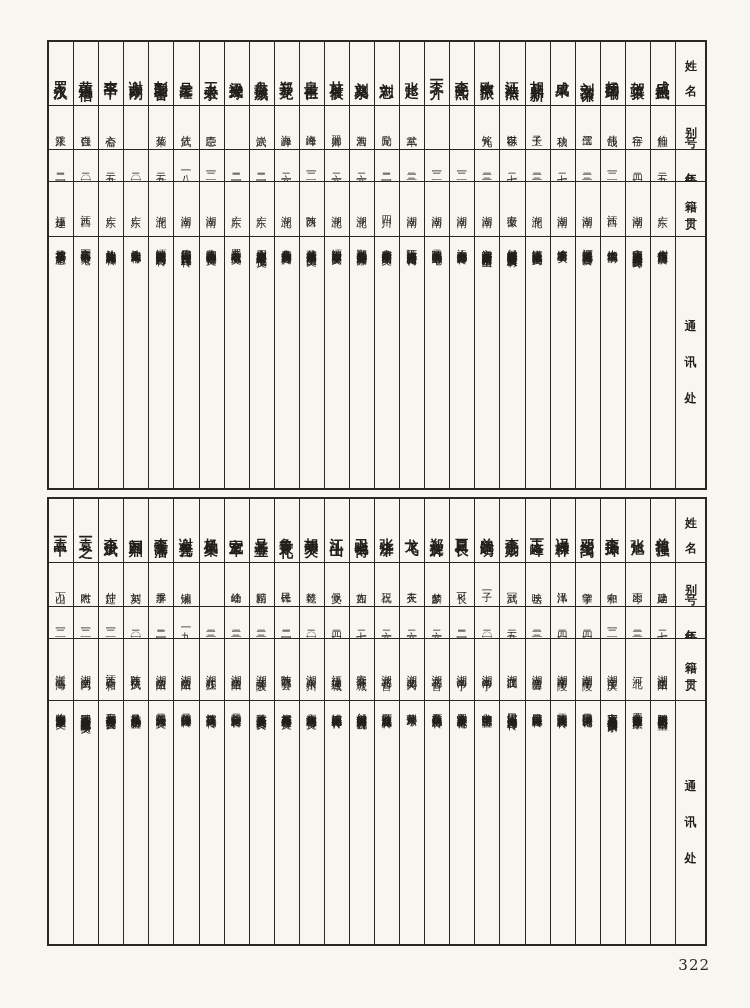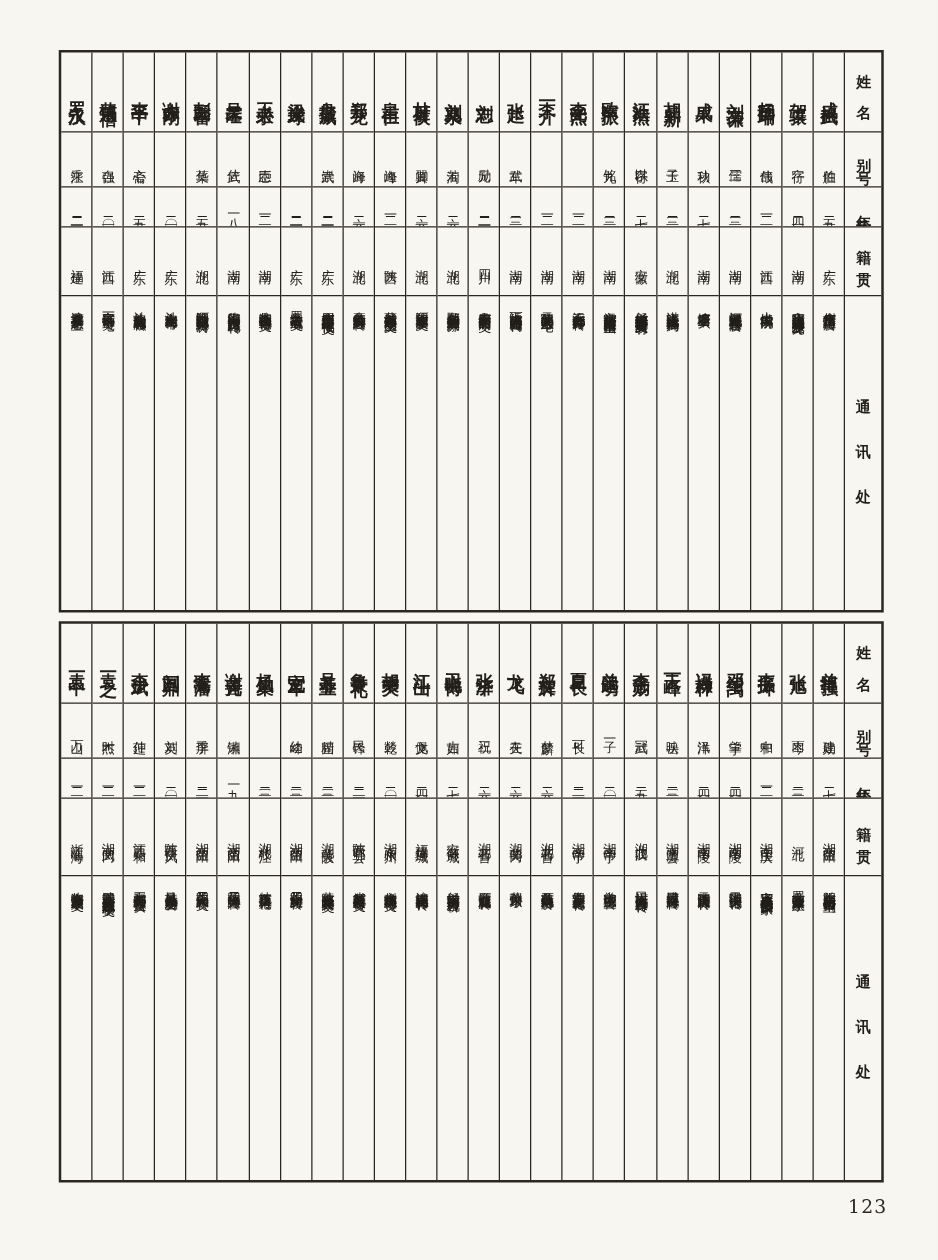--- a/index.html
+++ b/index.html
@@ -955,14 +955,14 @@
           <span>二一</span>
         </div>
         <div class="cell c-origin">
           <span>浙江临海</span>
         </div>
         <div class="cell c-addr">
           <span>临海东乡邵家渡袁鼎萃交</span>
         </div>
       </div>
     </div>
-  <div class="page-number">123</div>
+  <div class="page-number">322</div>
 </div>
 
 </body></html>

